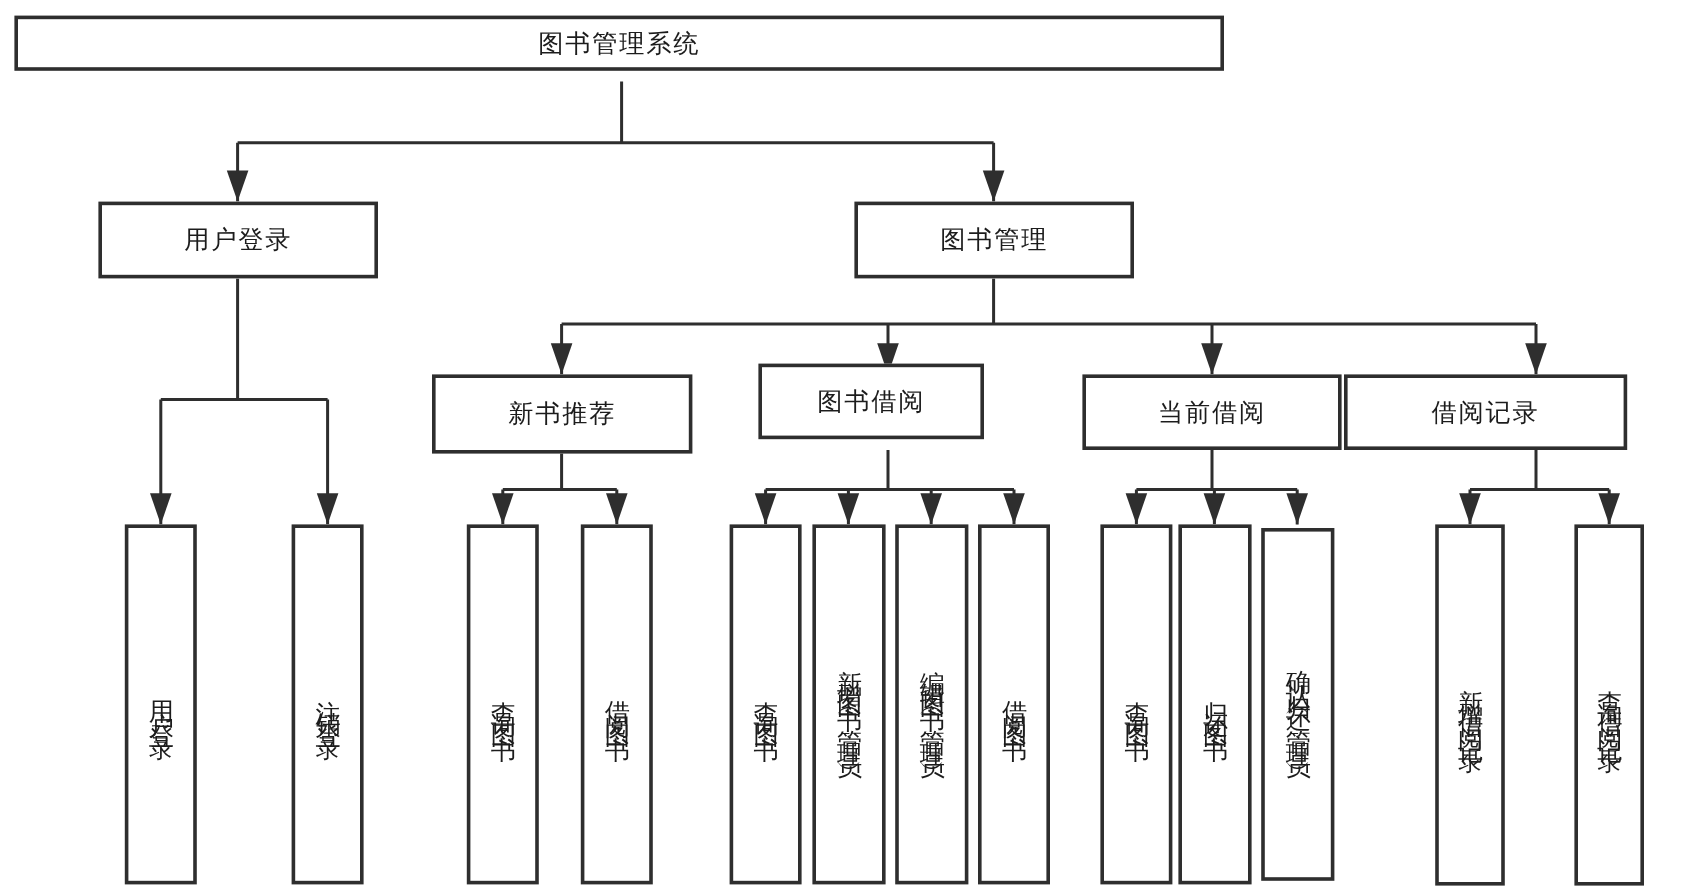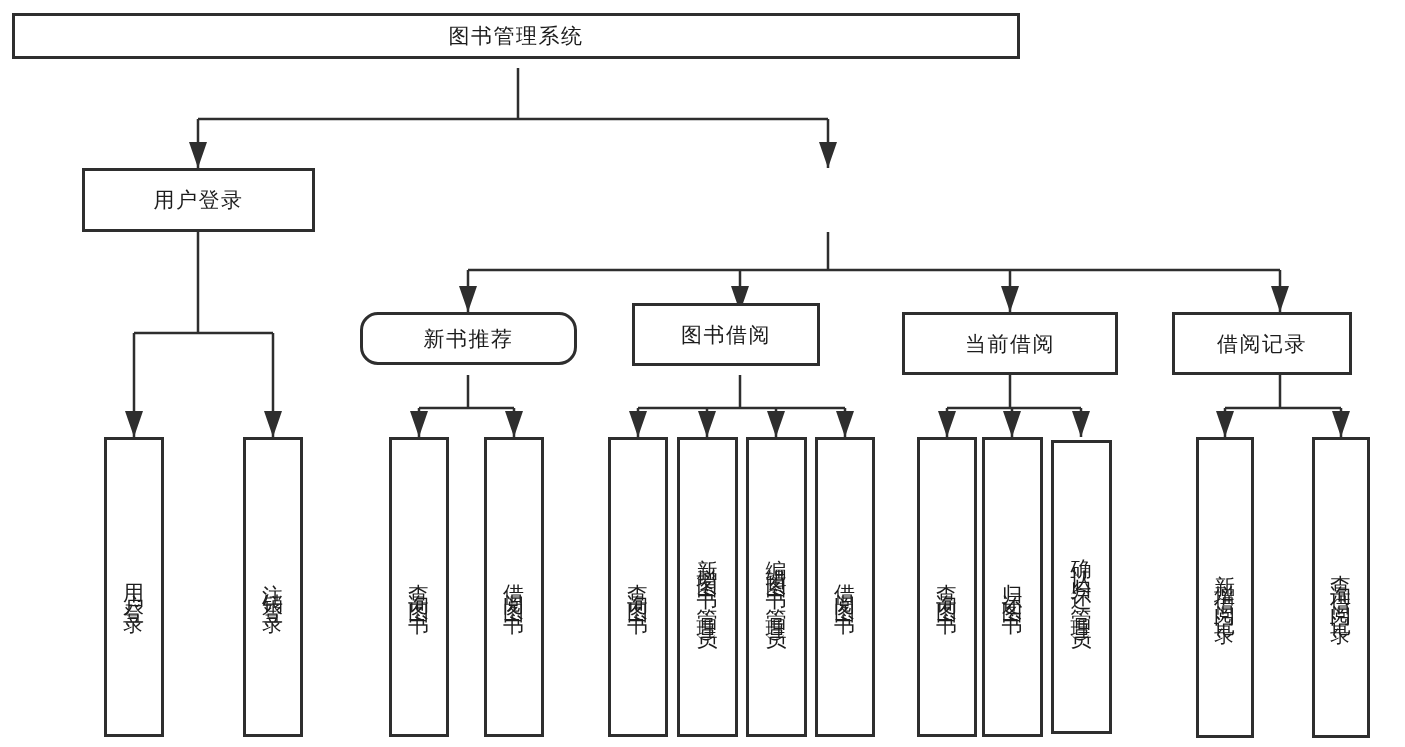--- a/index.html
+++ b/index.html
@@ -73,25 +73,26 @@
       <polygon points="1003,411 1021,411 1012,437"></polygon>
       <polygon points="1072,411 1090,411 1081,437"></polygon>
       <polygon points="1216,411 1234,411 1225,437"></polygon>
       <polygon points="1332,411 1350,411 1341,437"></polygon>
     </g>
   </svg>
 
   <div class="box hbox" style="left:12px; top:13px; width:1008px; height:46px;">图书管理系统</div>
 
   <div class="box hbox" style="left:82px; top:168px; width:233px; height:64px;">用户登录</div>
+  <div class="box hbox" style="left:712px; top:168px; width:233px; height:64px;">图书管理</div>
 
-  <div class="box hbox" style="left:360px; top:312px; width:217px; height:53px;border-radius:18px;">新书推荐</div>
+  <div class="box hbox" style="left:360px; top:312px; width:217px; height:66px;">新书推荐</div>
   <div class="box hbox" style="left:632px; top:303px; width:188px; height:63px;">图书借阅</div>
   <div class="box hbox" style="left:902px; top:312px; width:216px; height:63px;">当前借阅</div>
-  <div class="box hbox" style="left:1172px; top:312px; width:180px; height:63px;">借阅记录</div>
+  <div class="box hbox" style="left:1120px; top:312px; width:236px; height:63px;">借阅记录</div>
 
   <div class="box vbox" style="left:104px; top:437px; width:60px; height:300px;">用户登录</div>
   <div class="box vbox" style="left:243px; top:437px; width:60px; height:300px;">注销登录</div>
 
   <div class="box vbox" style="left:389px; top:437px; width:60px; height:300px;">查询图书</div>
   <div class="box vbox" style="left:484px; top:437px; width:60px; height:300px;">借阅图书</div>
 
   <div class="box vbox" style="left:608px; top:437px; width:60px; height:300px;">查询图书</div>
   <div class="box vbox" style="left:677px; top:437px; width:61px; height:300px;">新增图书（管理员）</div>
   <div class="box vbox" style="left:746px; top:437px; width:61px; height:300px;">编辑图书（管理员）</div>

